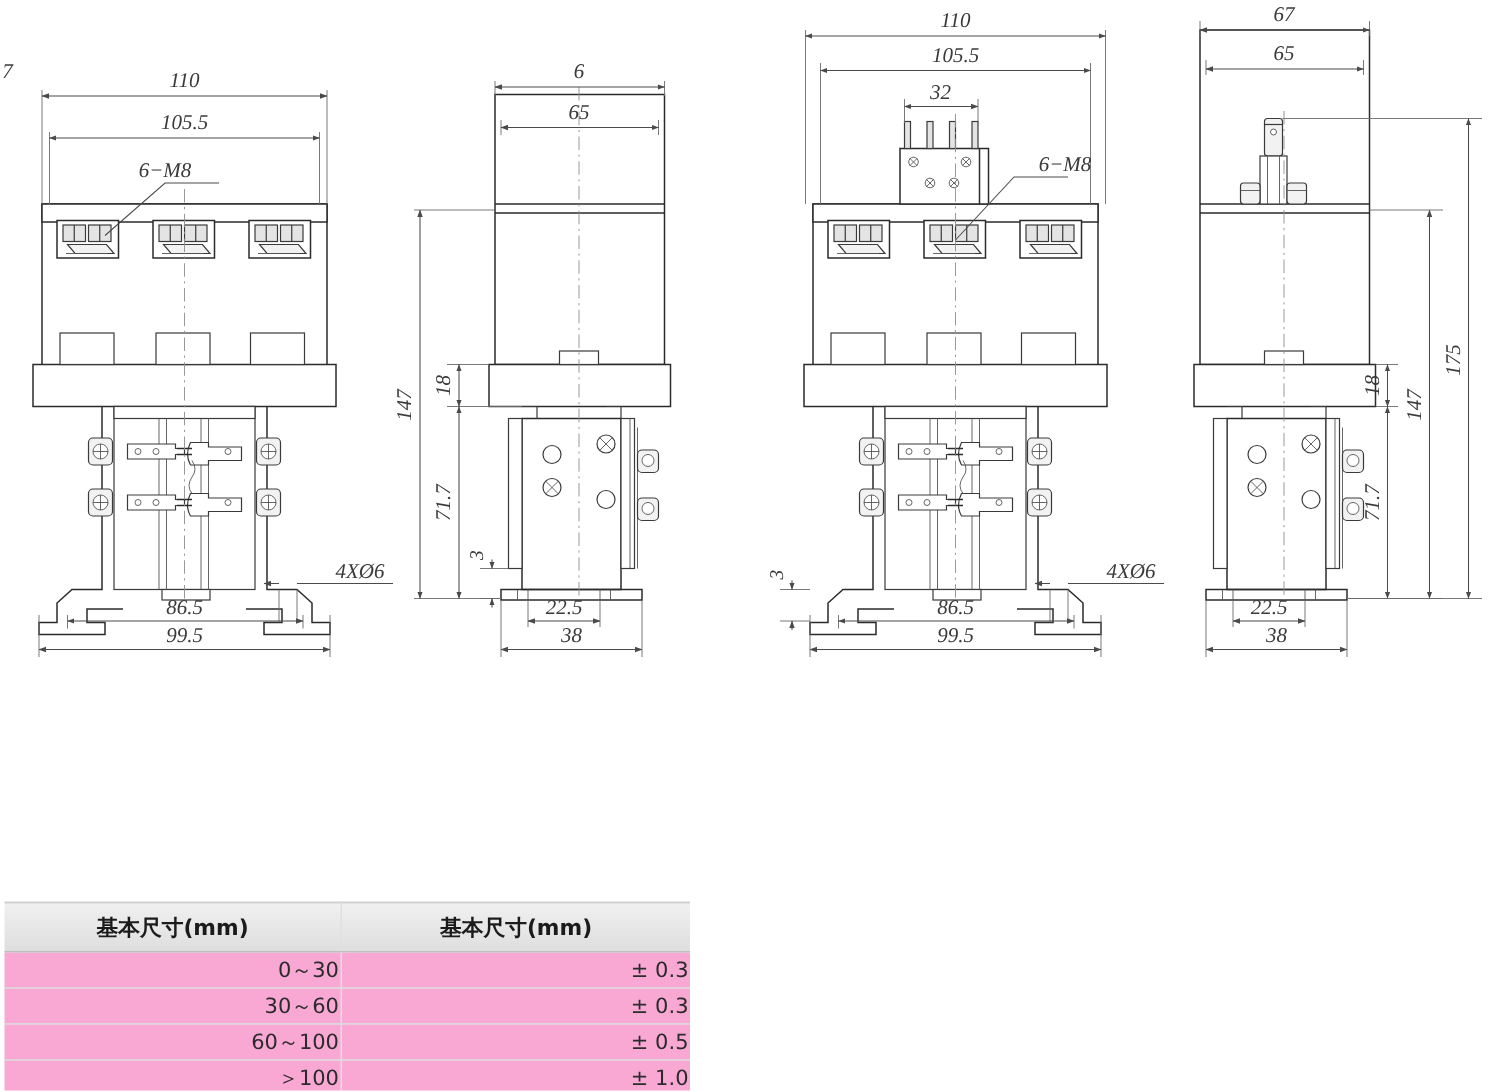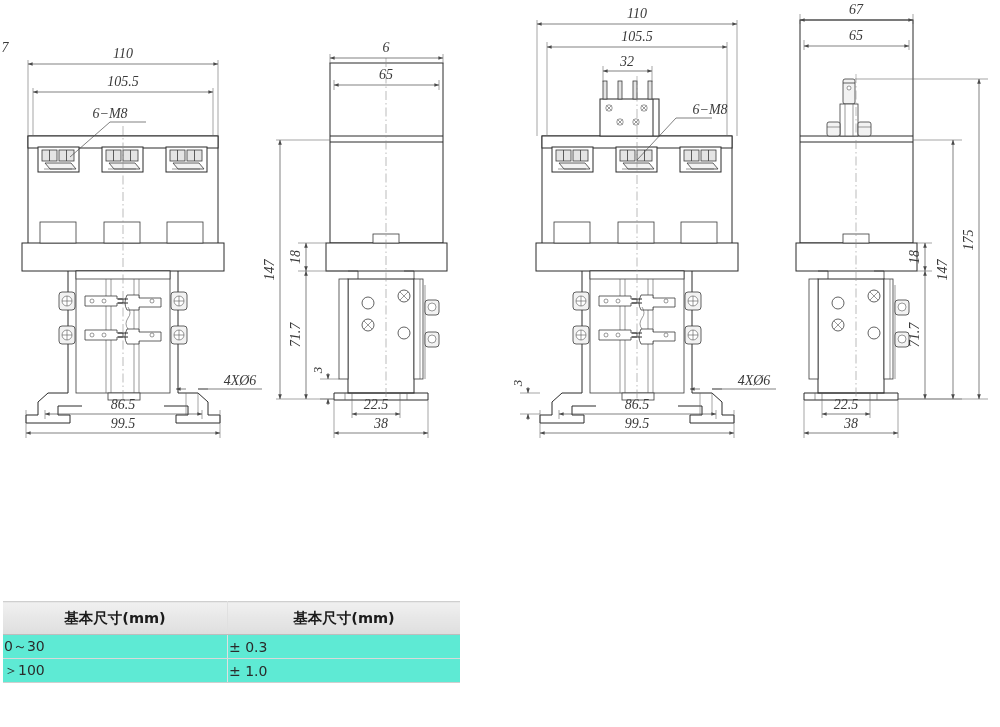--- a/index.html
+++ b/index.html
@@ -23,22 +23,22 @@
 
   
   #tol-table{position:absolute;left:3px;top:601px;width:452px;}
   table.tol{border-collapse:collapse;width:452px;table-layout:fixed;}
   table.tol th{
       background:linear-gradient(to bottom,#f0f0f0 0%,#e6e6e6 55%,#dedede 100%);
       border-top:1px solid #cfcfcf;border-bottom:1px solid #bdbdbd;
       font-size:14.5px;font-weight:bold;color:#1b1b1b;height:30px;
       font-family:"DejaVu Sans","Liberation Sans",sans-serif;}
   table.tol td{
-      background:#5eead4;border-bottom:1px solid #d9d9d9;
-      font-size:14px;color:#2b2b2b;text-align:left;height:21px;
+      background:#f9a8d4;border-bottom:1px solid #d9d9d9;
+      font-size:14px;color:#2b2b2b;text-align:right;height:21px;
       font-family:"DejaVu Sans","Liberation Sans",sans-serif;}
   table.tol th.c1,table.tol td.c1{width:222px;border-right:1px solid #e0e0e0;}
   table.tol th.c2,table.tol td.c2{width:230px;}
   table.tol tr.last td{border-bottom:1px solid #cfcfcf;}
 </style>
 </head>
 <body>
 
 <div id="drawing-area">
 <svg id="dwg" viewBox="0 0 1000 480" xmlns="http://www.w3.org/2000/svg">
@@ -483,19 +483,27 @@
       <tr>
         <th class="c1">基本尺寸(mm)</th>
         <th class="c2">基本尺寸(mm)</th>
       </tr>
     </thead>
     <tbody>
       <tr>
         <td class="c1">0～30</td>
         <td class="c2">± 0.3</td>
       </tr>
+      <tr>
+        <td class="c1">30～60</td>
+        <td class="c2">± 0.3</td>
+      </tr>
+      <tr>
+        <td class="c1">60～100</td>
+        <td class="c2">± 0.5</td>
+      </tr>
       <tr class="last">
         <td class="c1">＞100</td>
         <td class="c2">± 1.0</td>
       </tr>
     </tbody>
   </table>
 </div>
 
 </body></html>

